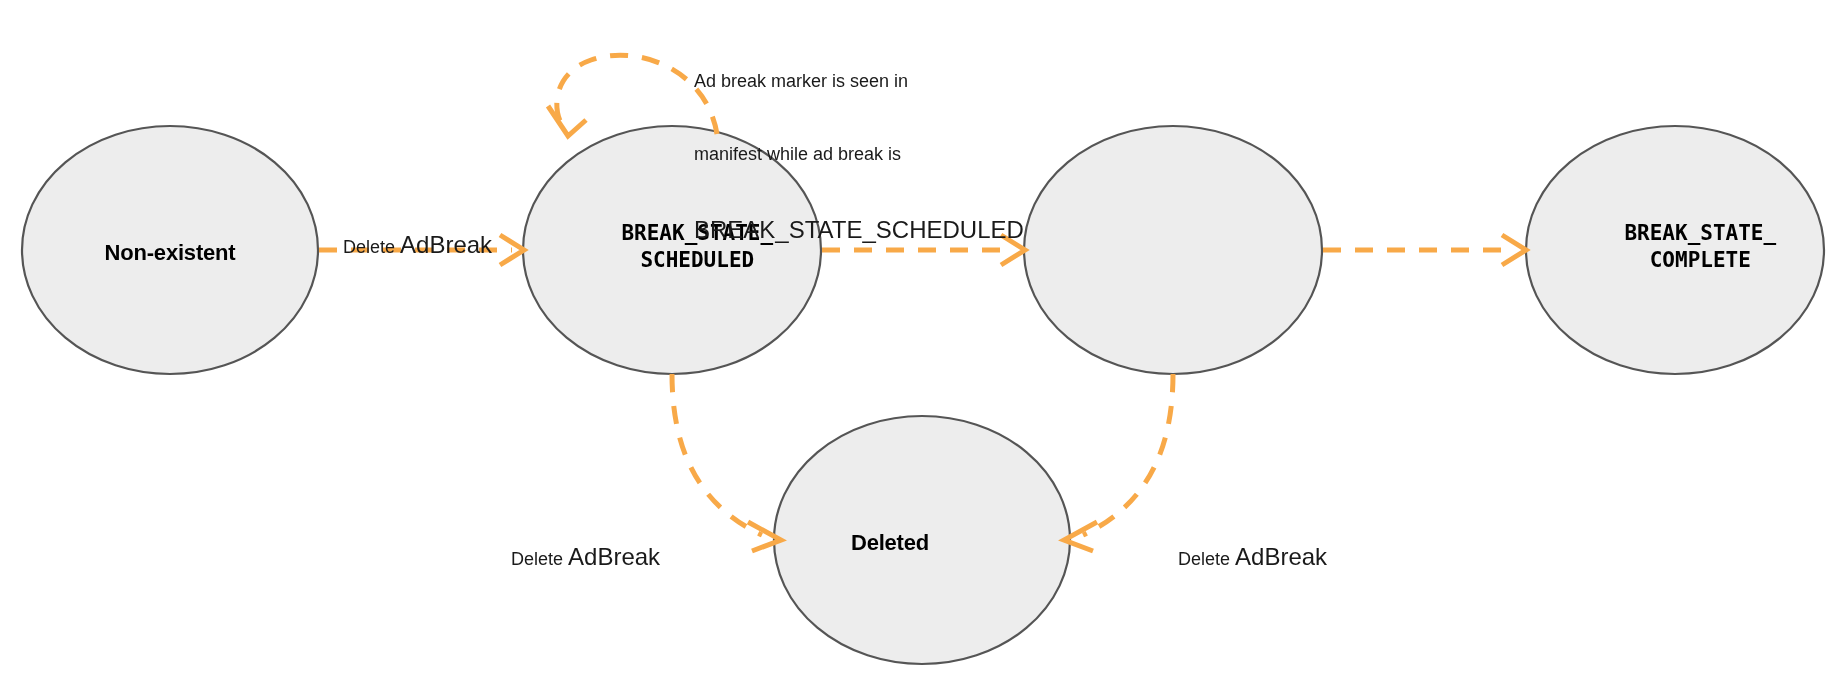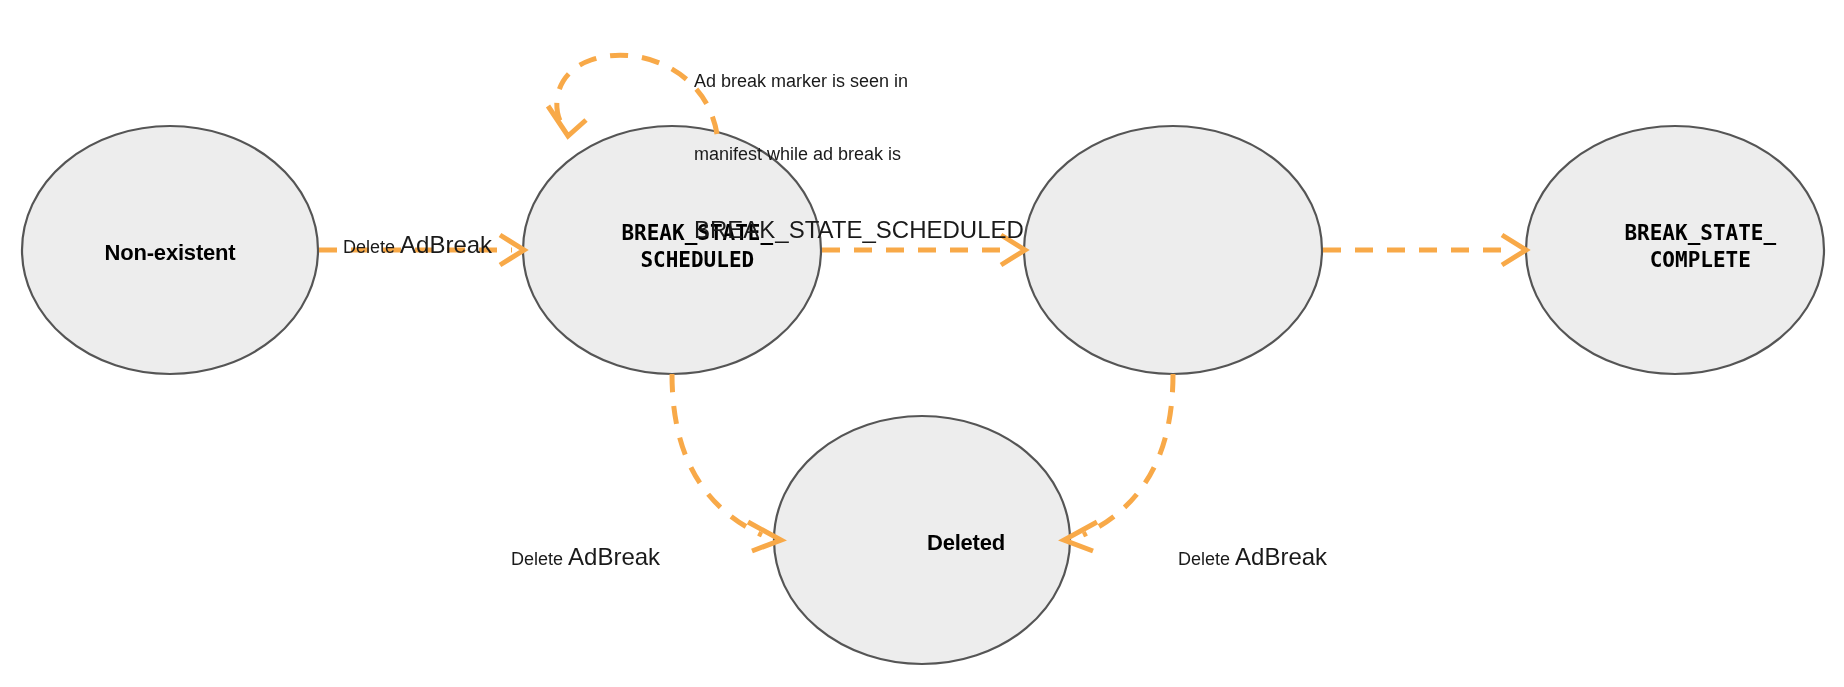--- a/index.html
+++ b/index.html
@@ -139,21 +139,21 @@
   </div>
 
   <div class="node-label sans" style="left:20px; top:238px; width:300px;">Non-existent</div>
 
 
   <div class="node-label mono" style="left:1525px; top:192px; width:300px;">
     <span class="ln">BREAK_STATE_</span>
     <span class="ln">COMPLETE</span>
   </div>
 
-  <div class="node-label sans" style="left:816px; top:528px; width:300px;">Deleted</div>
+  <div class="node-label sans" style="left:740px; top:528px; width:300px;">Deleted</div>
 
   <div class="edge-label" style="left:343px; top:182px;">
     <span class="inline-row">
       <span class="t-sans">Delete </span><span class="t-mono">AdBreak</span>
     </span>
   </div>
 
   <div class="edge-label" style="left:694px; top:22px;">
     <span class="ln t-sans">Ad break marker is seen in</span>
     <span class="ln t-sans">manifest while ad break is</span>

